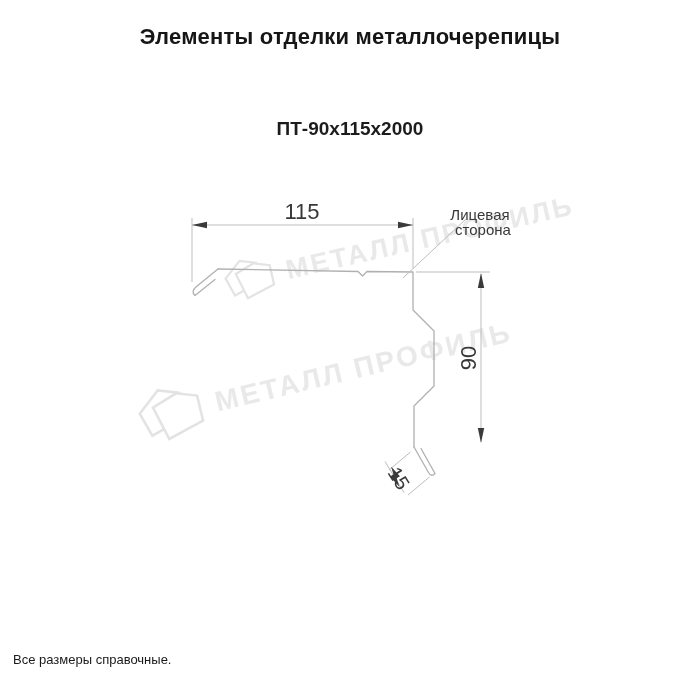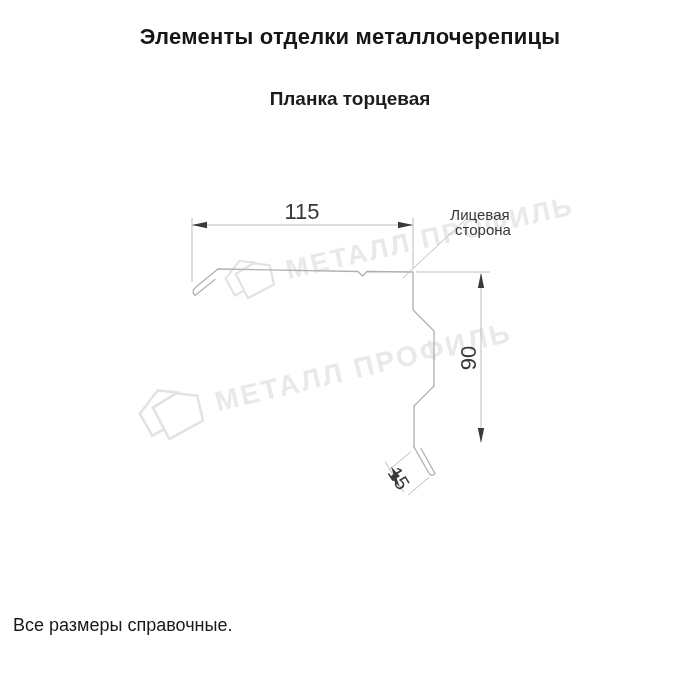--- a/index.html
+++ b/index.html
@@ -27,31 +27,31 @@
   .wm1{left:222px;top:262px;transform:rotate(-12.8deg);}
   .wm1 .wm-text{font-size:27px;}
   .wm2{left:136px;top:392px;transform:rotate(-13.5deg);}
   .wm2 .wm-text{font-size:28px;}
   .drawing{position:absolute;left:0;top:0;}
   .drawing text{font-family:"Liberation Sans",sans-serif;fill:#383838;}
   .dim-num{font-size:22px;}
   .dim-num-small{font-size:20px;}
   .face-label{font-size:15px;fill:#232323;}
   .footer{
-    position:absolute;left:13px;top:617px;
-    font-size:18px;line-height:17px;color:#1a1a1a;
+    position:absolute;left:13px;top:651px;
+    font-size:13px;line-height:17px;color:#1a1a1a;
   }
 </style>
 </head>
 <body>
 
 <div class="page">
 
   <div class="title">Элементы отделки металлочерепицы</div>
-  <div class="subtitle s1">Планка торцевая</div>
+  <div class="subtitle s2">ПТ-90х115х2000</div>
 
   <div class="watermark wm1">
     <svg width="58" height="46" viewBox="0 0 50 42">
       <path d="M3,16 L19,3 L33,8 L33,26 L8,33 Z" fill="none" stroke="#e3e3e3" stroke-width="2"></path>
       <path d="M13,14 L31,8 L45,13 L45,31 L19,38 Z" fill="#ffffff" stroke="#e3e3e3" stroke-width="2"></path>
     </svg>
     <span class="wm-text">МЕТАЛЛ ПРОФИЛЬ</span>
   </div>
 
   <div class="watermark wm2">

